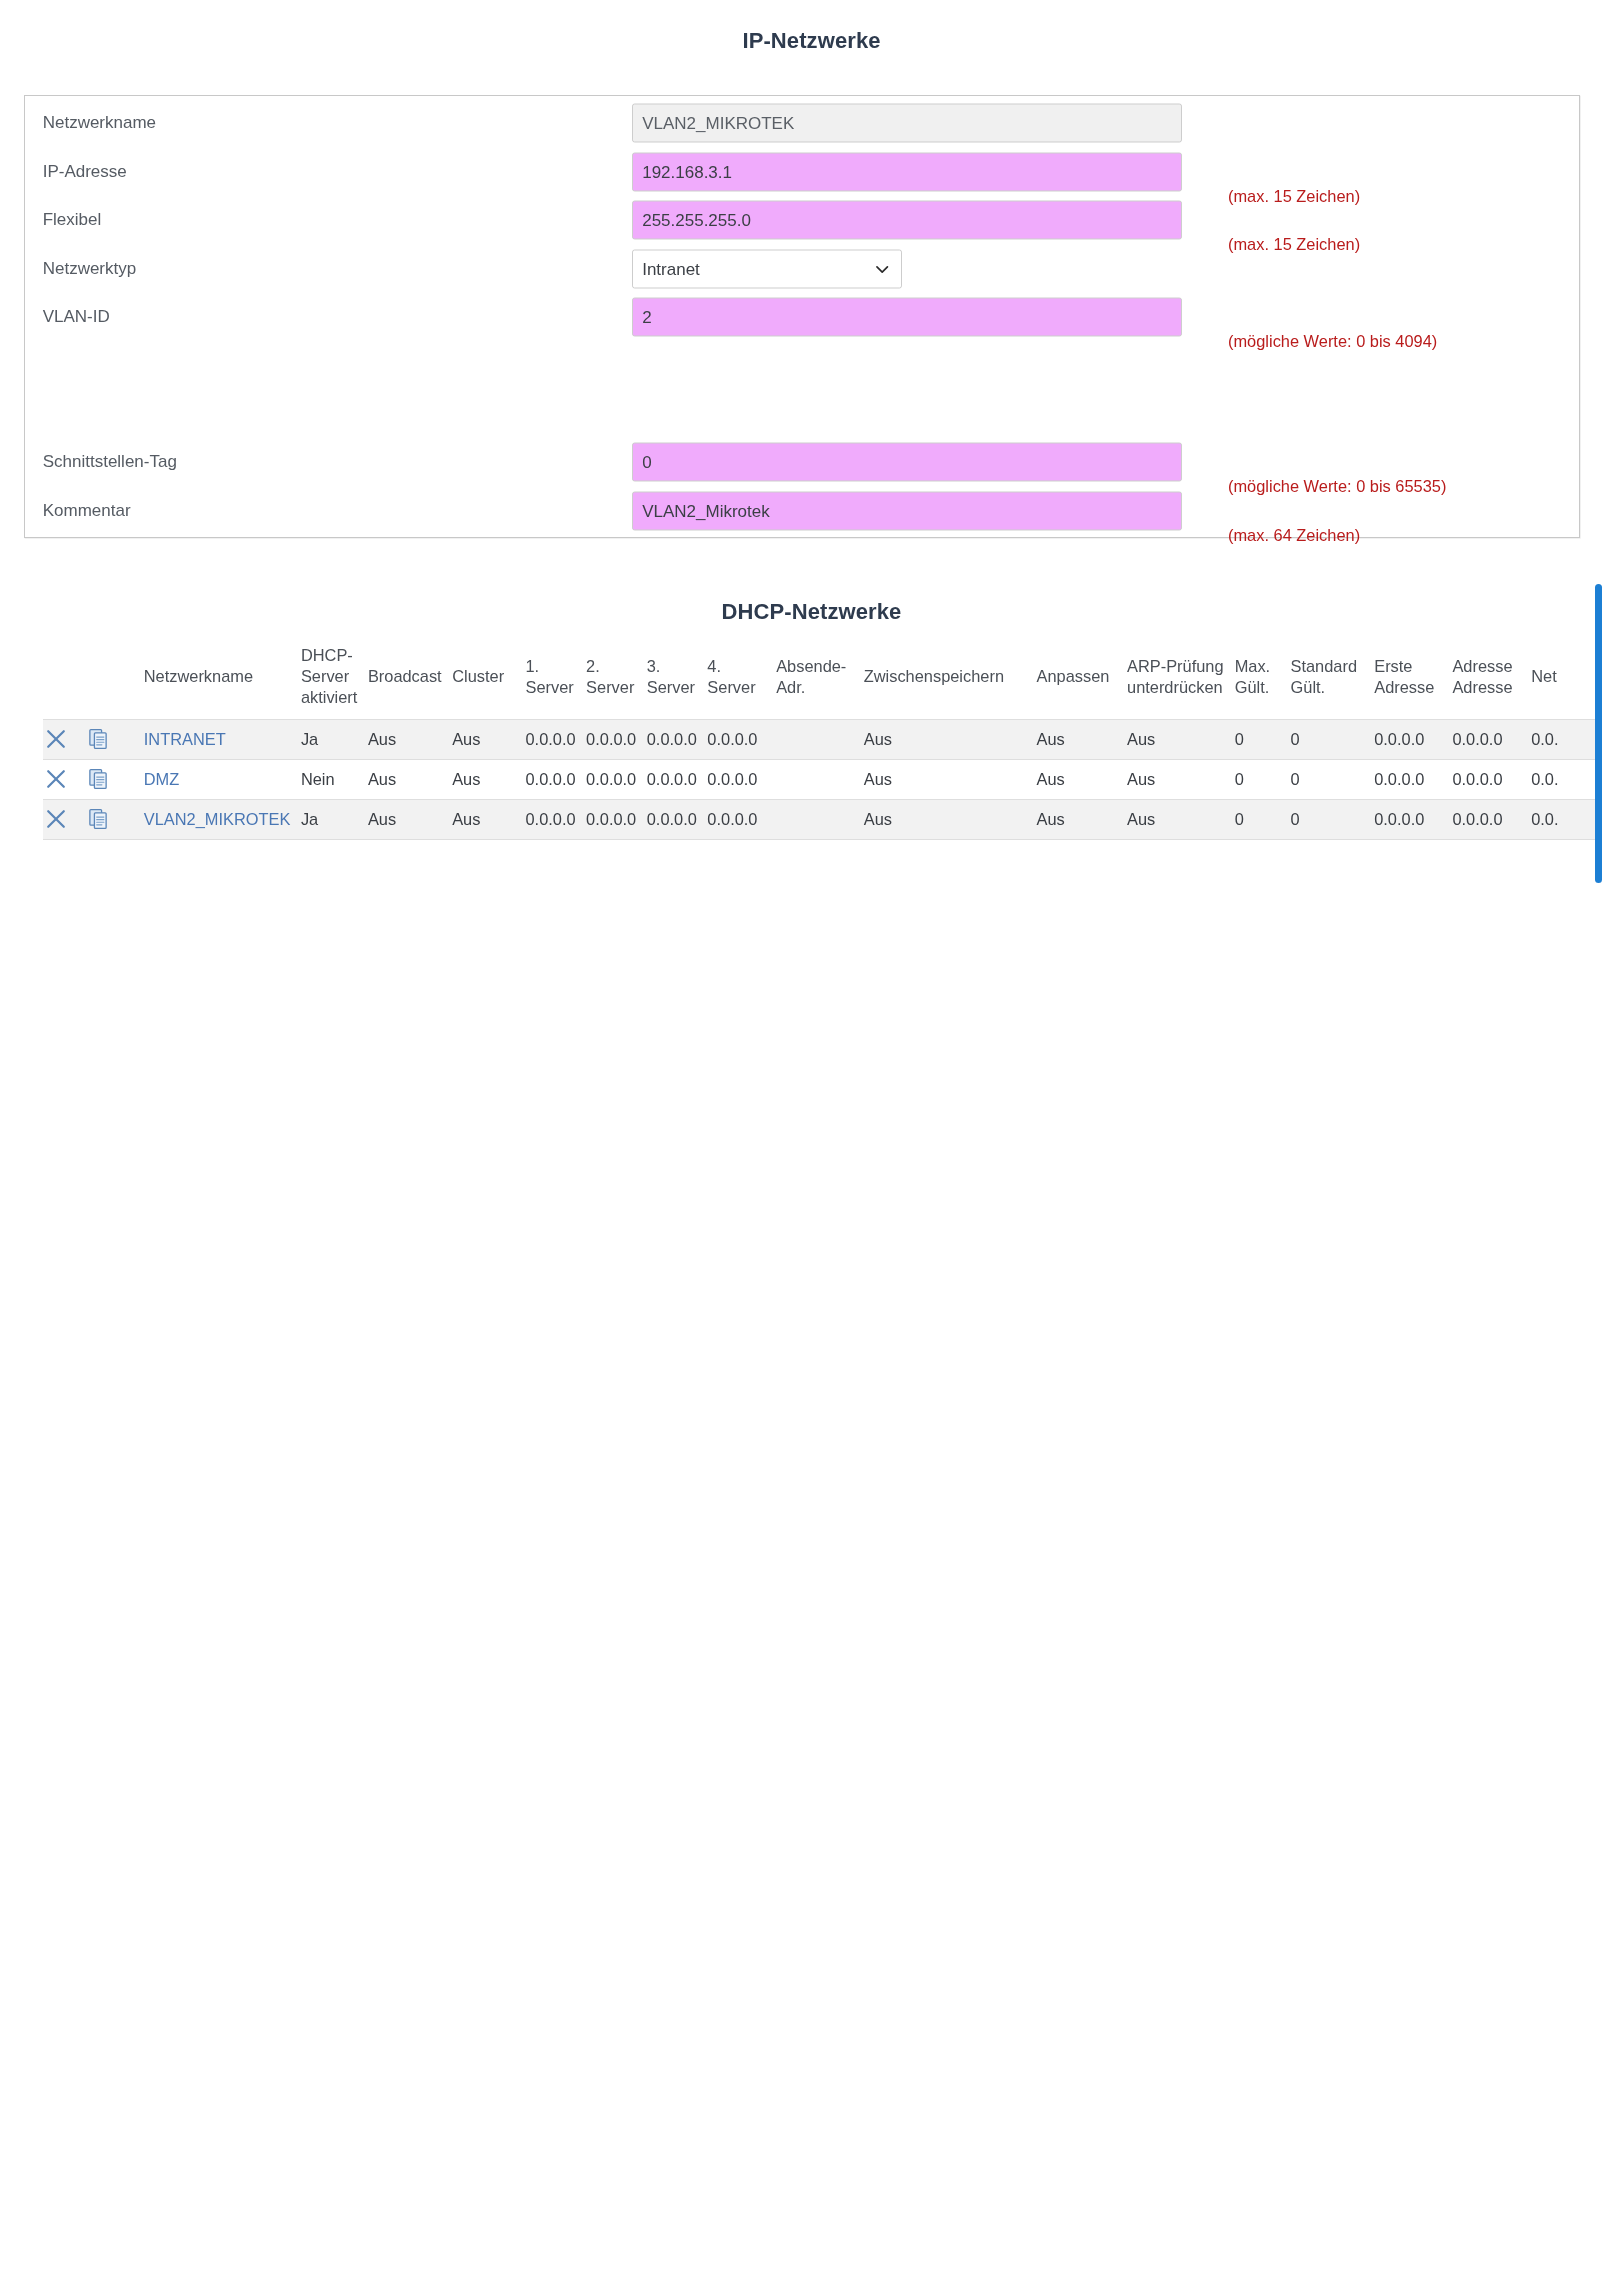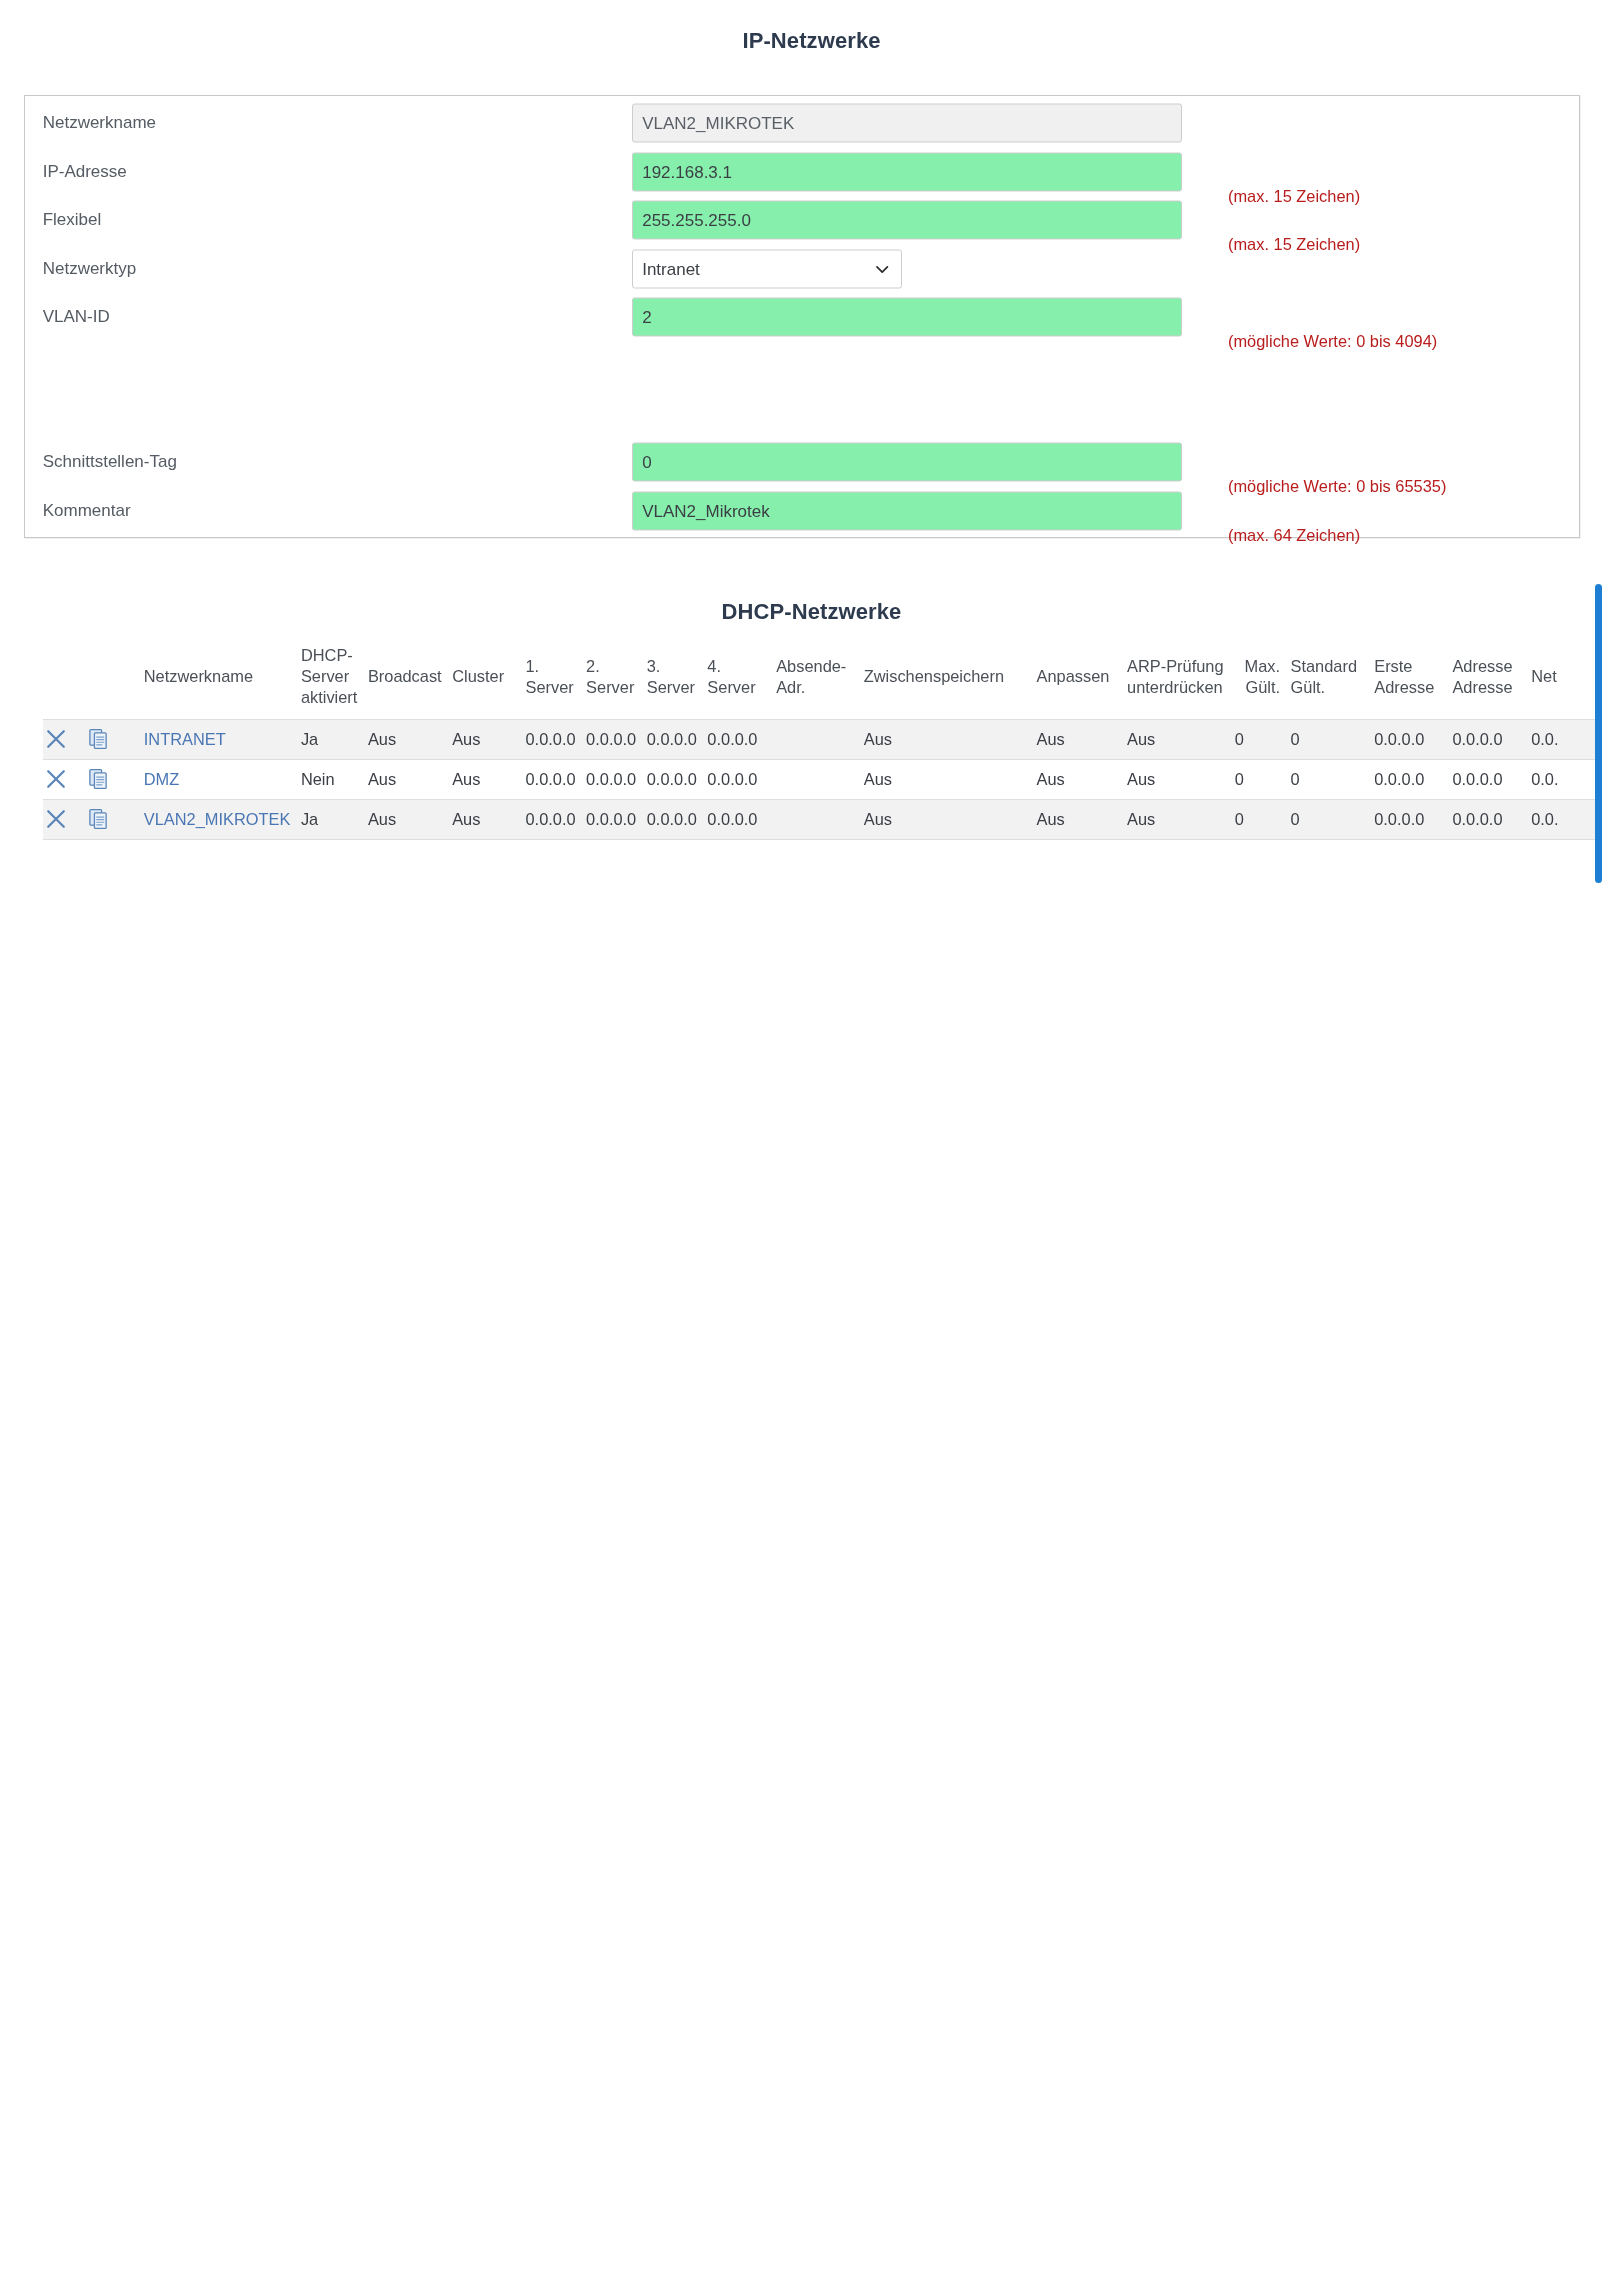--- a/index.html
+++ b/index.html
@@ -63,21 +63,21 @@
     left: 607px;
     top: 50%;
     transform: translateY(-50%);
   }
   .txt-field {
     box-sizing: border-box;
     width: 550px;
     height: 39px;
     border: 0.7px solid #cdcdcd;
     border-radius: 2.6px;
-    background: #86efac;
+    background: #f0abfc;
     font-family: inherit;
     font-size: 17px;
     color: #3b3f45;
     padding: 0 9.2px;
     outline: none;
     display: block;
     line-height: 38px;
   }
   .txt-field.readonly {
     background: #f0f0f0;
@@ -293,21 +293,21 @@
           <th style="width: 175px;">
             <span class="hdr2">Zwischenspeichern</span>
           </th>
           <th style="width: 84px;">
             <span class="hdr2">Anpassen</span>
           </th>
           <th style="width: 98px;">
             <span class="hdr2">ARP-Prüfung</span>
             <span class="hdr2">unterdrücken</span>
           </th>
-          <th style="width: 51px; text-align: right;">
+          <th style="width: 51px;">
             <span class="hdr2">Max.</span>
             <span class="hdr2">Gült.</span>
           </th>
           <th style="width: 77px;">
             <span class="hdr2">Standard</span>
             <span class="hdr2">Gült.</span>
           </th>
           <th style="width: 72px;">
             <span class="hdr2">Erste</span>
             <span class="hdr2">Adresse</span>

